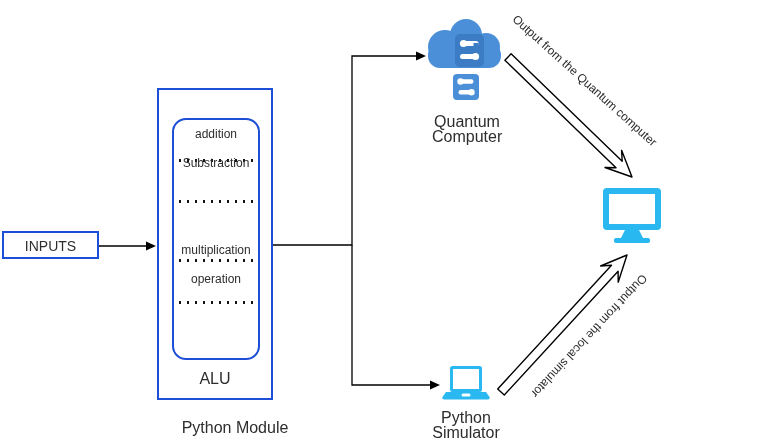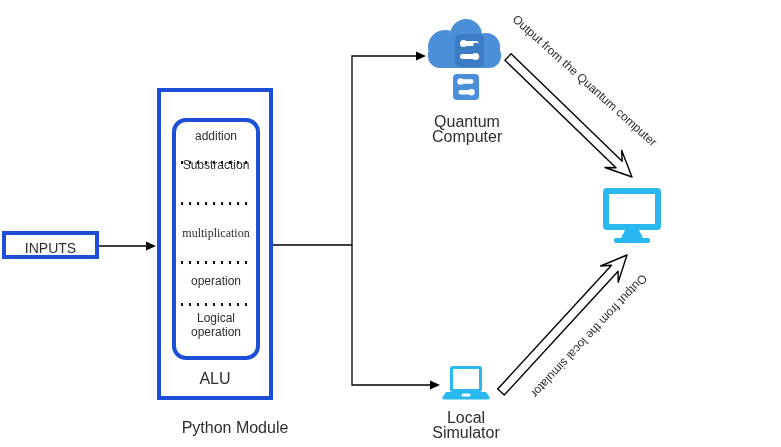--- a/index.html
+++ b/index.html
@@ -1,20 +1,20 @@
 <!DOCTYPE html>
 <html><head>
 <meta charset="utf-8">
 <style>
   html,body{margin:0;padding:0;background:#fff;}
   .stage{
     position:relative;width:781px;height:447px;background:#ffffff;
     font-family:"Liberation Sans",sans-serif;color:#2d2d2d;overflow:hidden;
   }
-  .box{position:absolute;border:4px solid #1d4ed8;background:#fff;box-sizing:border-box;}
+  .box{position:absolute;border:2px solid #1d4ed8;background:#fff;box-sizing:border-box;}
   .lbl{position:absolute;font-size:16px;line-height:15px;text-align:center;}
   .op{position:absolute;left:0;width:100%;text-align:center;font-size:12px;line-height:14px;}
   .dots{
     position:absolute;left:5px;right:5px;height:2.5px;
     background-image:repeating-linear-gradient(to right,#141414 0 2.5px,transparent 2.5px 8px);
   }
   .edge-label{
     position:absolute;font-size:12px;white-space:nowrap;color:#2d2d2d;
     transform-origin:0 0;
   }
@@ -52,25 +52,24 @@
     <div style="width:100%;text-align:center;font-size:14px;line-height:26px;">INPUTS</div>
   </div>
 
   <div class="box" style="left:157px;top:88px;width:116px;height:312px;"></div>
 
   <div class="box" style="left:172px;top:118px;width:88px;height:242px;border-radius:14px;">
     <div class="op" style="top:7px;">addition</div>
     <div class="dots" style="top:39px;"></div>
     <div class="op" style="top:36px;">Substraction</div>
     <div class="dots" style="top:80px;"></div>
-    <div class="op" style="top:104px;font-family:Liberation Serif, serif;">multiplication</div>
+    <div class="op" style="top:123px;">multiplication</div>
     <div class="dots" style="top:139px;"></div>
     <div class="op" style="top:152px;">operation</div>
     <div class="dots" style="top:181px;"></div>
-    <div class="op" style="top:189px;padding:0 8px;box-sizing:border-box;">Logical operation</div>
   </div>
 
   <div class="lbl" style="left:168px;top:420px;width:134px;">Python Module</div>
 
   <div class="lbl" style="left:157px;top:371px;width:116px;">ALU</div>
 
   <div class="icon" style="left:425px;top:14px;">
     <svg width="80" height="92" viewBox="0 0 80 92">
       <circle cx="20" cy="33" r="17" fill="#4a8fd8"></circle>
       <circle cx="41" cy="21" r="16" fill="#4a8fd8"></circle>
@@ -94,21 +93,21 @@
   <div class="lbl" style="left:432px;top:114px;width:70px;">Quantum Computer</div>
 
   <div class="icon" style="left:441px;top:365px;">
     <svg width="50" height="45" viewBox="0 0 50 45">
       <rect x="9" y="1" width="32" height="26" rx="2.5" fill="#29b8ef"></rect>
       <rect x="12" y="4" width="26" height="20" fill="#fff"></rect>
       <path d="M5,27 L45,27 L48.5,32 Q49.3,34.5 46.5,34.5 L3.5,34.5 Q0.7,34.5 1.5,32 Z" fill="#29b8ef"></path>
       <rect x="20.5" y="28.5" width="9" height="3" rx="1.5" fill="#fff"></rect>
     </svg>
   </div>
-  <div class="lbl" style="left:430px;top:410px;width:72px;">Local Simulator</div>
+  <div class="lbl" style="left:430px;top:410px;width:72px;">Python Simulator</div>
 
   <div class="icon" style="left:601px;top:186px;">
     <svg width="64" height="60" viewBox="0 0 64 60">
       <rect x="2" y="2" width="58" height="42" rx="4" fill="#29b8ef"></rect>
       <rect x="8" y="8" width="46" height="30" fill="#fff"></rect>
       <polygon points="24,44 38,44 42,52 20,52" fill="#29b8ef"></polygon>
       <rect x="13" y="52" width="36" height="5" rx="2" fill="#29b8ef"></rect>
     </svg>
   </div>
 

